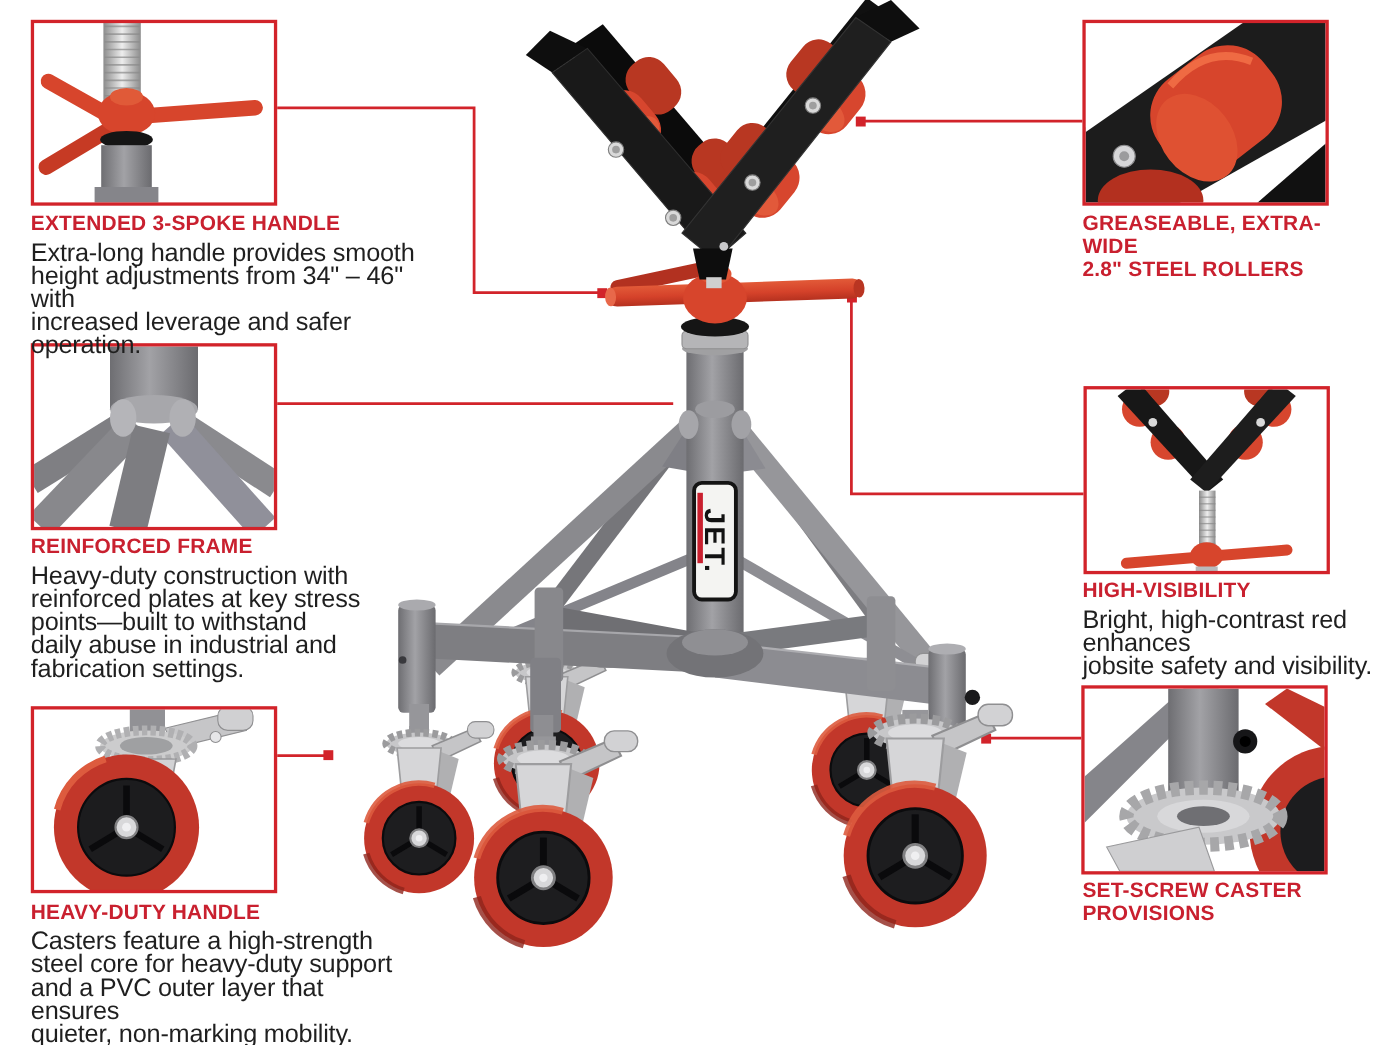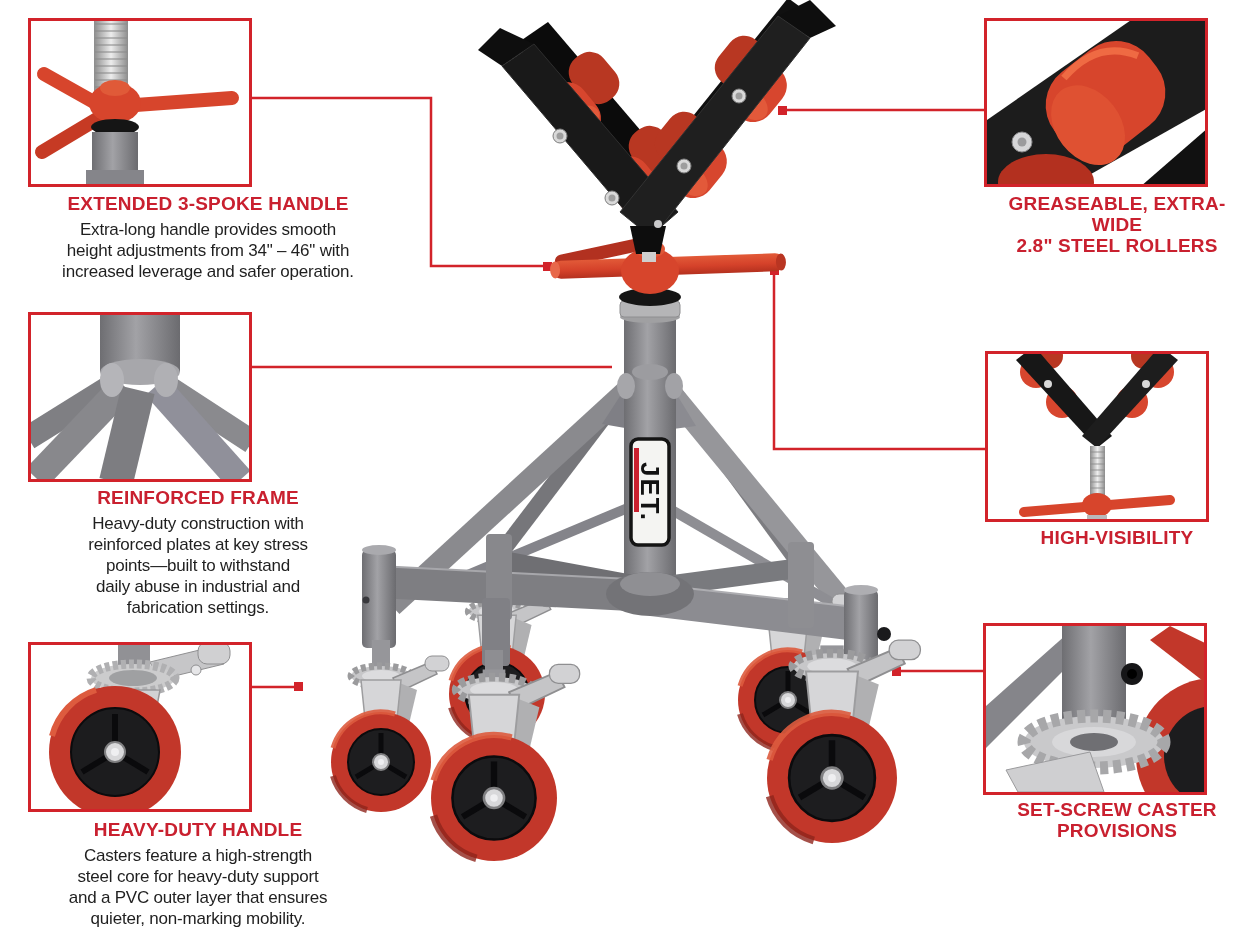--- a/index.html
+++ b/index.html
@@ -5,27 +5,27 @@
   :root{
     --accent:#D2232A;
     --heading:#C9202F;
     --body-text:#1F1F1F;
   }
   html,body{margin:0;padding:0;background:#fff;}
   body{width:1250px;height:950px;font-family:"Liberation Sans",sans-serif;}
   .stage{position:relative;width:1250px;height:950px;background:#fff;overflow:hidden;}
   .stage > svg.layer{position:absolute;left:0;top:0;}
   .box{position:absolute;box-sizing:border-box;border:3px solid var(--accent);background:transparent;}
-  .callout{position:absolute;text-align:center;}
+  .callout{position:absolute;}
   .callout h2{
     margin:0;font-size:19px;line-height:21px;font-weight:bold;
     color:var(--heading);letter-spacing:.2px;white-space:pre-line;
   }
   .callout p{
-    margin:5px 0 0 0;font-size:17px;line-height:21px;color:var(--body-text);
+    margin:5px 0 0 0;font-size:23px;line-height:21px;color:var(--body-text);
     letter-spacing:-0.2px;white-space:pre-line;
   }
   .accent-stroke{stroke:var(--accent);}
   .accent-fill{fill:var(--accent);}
 </style>
 </head>
 <body>
 
 <div class="stage">
 
@@ -371,20 +371,22 @@
 quieter, non-marking mobility.</p>
   </div>
 
   <div class="callout" style="left:984px;top:193px;width:266px">
     <h2>GREASEABLE, EXTRA-WIDE
 2.8" STEEL ROLLERS</h2>
   </div>
 
   <div class="callout" style="left:984px;top:527px;width:266px">
     <h2>HIGH-VISIBILITY</h2>
+    <p>Bright, high-contrast red enhances
+jobsite safety and visibility.</p>
   </div>
 
   <div class="callout" style="left:984px;top:799px;width:266px">
     <h2>SET-SCREW CASTER
 PROVISIONS</h2>
   </div>
 
 </div>
 
 </body></html>

